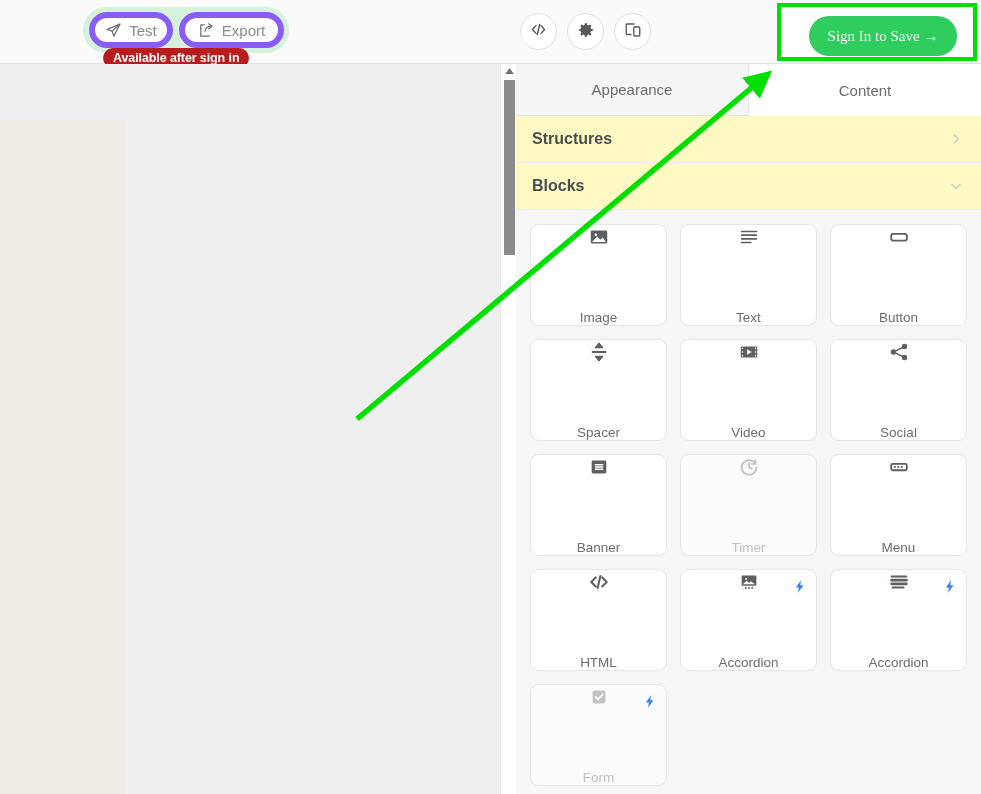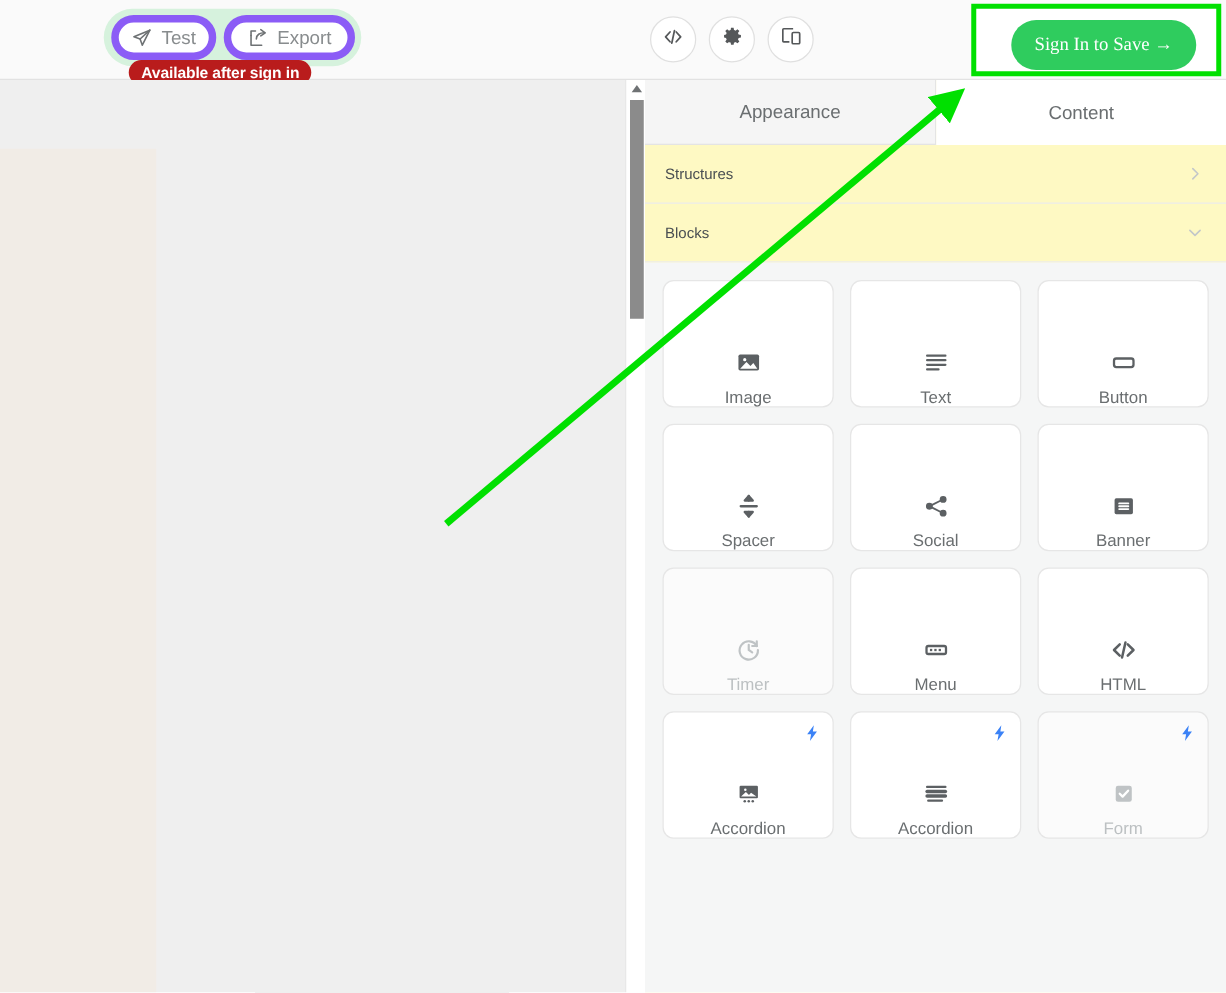--- a/index.html
+++ b/index.html
@@ -116,37 +116,37 @@
   .tab.inactive { background: #f5f5f5; border-right: 1px solid #e4e4e4; border-bottom: 1px solid #e4e4e4; }
   .tab.active { background: #ffffff; }
 
   .section-row {
     height: 47px; display: flex; align-items: center;
     justify-content: space-between;
     padding: 0 18px 0 16px;
     border-bottom: 1px solid #ececec;
     cursor: pointer;
   }
-  .section-title { font-size: 12px; font-weight: normal; color: #4a4f52; }
+  .section-title { font-size: 16px; font-weight: bold; color: #4a4f52; }
   .chev { color: #c3c7c9; display: flex; }
 
   .blocks-area {
     background: #f5f6f6; padding: 14px 14px 14px 14px;
     height: 584px; overflow: hidden;
   }
   .blocks-grid {
     display: grid; grid-template-columns: repeat(3, 1fr);
     gap: 13px 13px;
   }
   .block-card {
     position: relative;
     height: 102px; background: #ffffff;
     border: 1px solid #e6e6e6; border-radius: 9px;
     display: flex; flex-direction: column;
-    align-items: center; justify-content: flex-end;
+    align-items: center; justify-content: space-between;
     gap: 8px; cursor: pointer;
   }
   .block-card.disabled { background: #fbfbfb; }
   .block-icon { color: #5c6063; display: flex; align-items: center; justify-content: center; height: 24px; }
   .block-card.disabled .block-icon { color: #bfc3c5; }
   .block-label { font-size: 13.5px; color: #6a6e70; }
   .block-card.disabled .block-label { color: #bcc0c2; }
   .bolt {
     position: absolute; right: 9px; top: 7px;
     color: #3b82f6; display: flex;
@@ -306,20 +306,37 @@
                   <path d="M12 3 v4"></path>
                   <path d="M12 21 v-4"></path>
                 </g>
               </svg>
             </span>
             <span class="block-label">Spacer</span>
           </div>
           <div class="block-card">
             <span class="block-icon">
               <svg width="22" height="22" viewBox="0 0 24 24">
+                <rect x="3" y="6" width="18" height="12" rx="1" fill="#5c6063"></rect>
+                <g fill="#fff">
+                  <rect x="4.2" y="7.2" width="1.3" height="1.6"></rect>
+                  <rect x="4.2" y="11.2" width="1.3" height="1.6"></rect>
+                  <rect x="4.2" y="15.2" width="1.3" height="1.6"></rect>
+                  <rect x="18.5" y="7.2" width="1.3" height="1.6"></rect>
+                  <rect x="18.5" y="11.2" width="1.3" height="1.6"></rect>
+                  <rect x="18.5" y="15.2" width="1.3" height="1.6"></rect>
+                  <path d="M10 9 L15 12 L10 15 Z"></path>
+                </g>
+              </svg>
+            </span>
+            <span class="block-label">Video</span>
+          </div>
+          <div class="block-card">
+            <span class="block-icon">
+              <svg width="22" height="22" viewBox="0 0 24 24">
                 <g fill="#5c6063" stroke="#5c6063" stroke-width="1.6">
                   <circle cx="18" cy="6" r="2.2"></circle>
                   <circle cx="6" cy="12" r="2.2"></circle>
                   <circle cx="18" cy="18" r="2.2"></circle>
                   <path d="M8 11 L16 7"></path>
                   <path d="M8 13 L16 17"></path>
                 </g>
               </svg>
             </span>
             <span class="block-label">Social</span>

